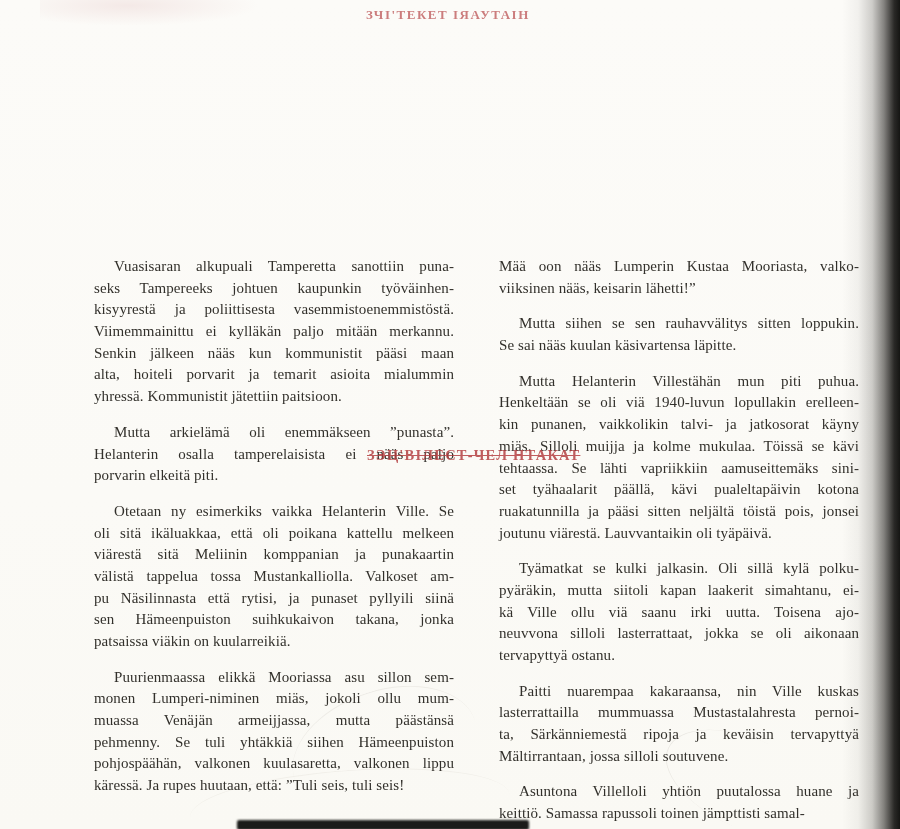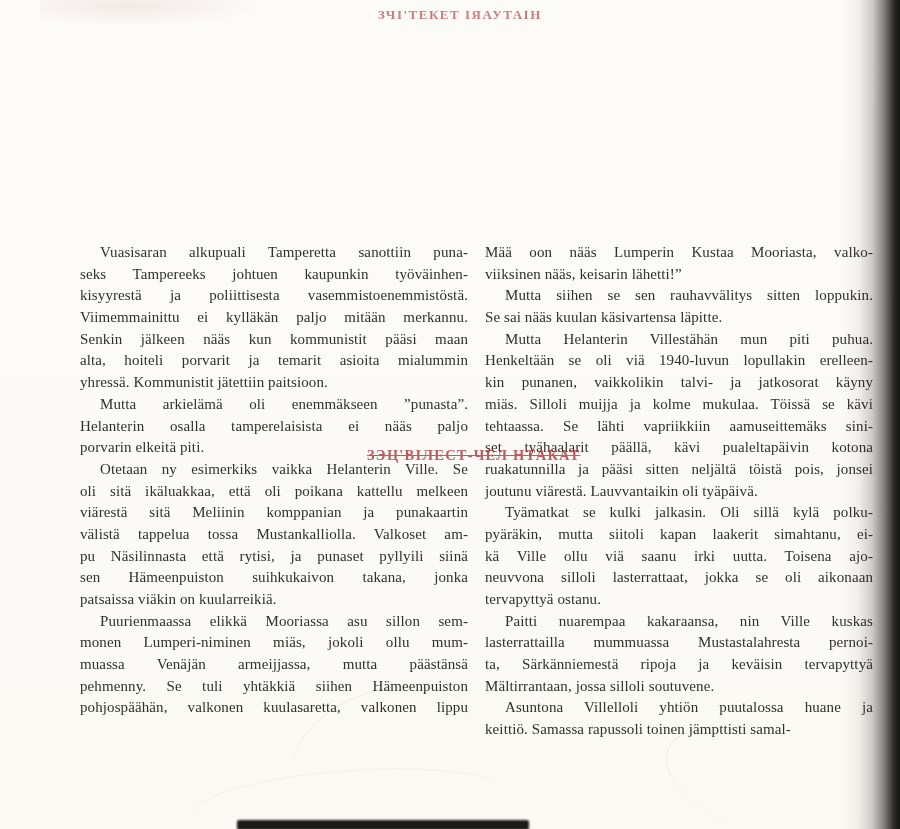--- a/index.html
+++ b/index.html
@@ -21,40 +21,40 @@
     position: absolute; left: 81px; top: 103px;
     font-size: 32px; font-weight: 500; letter-spacing: 0.5px;
     color: #262420; margin: 0; line-height: 1.1;
   }
   .col {
     position: absolute; top: 242px; width: 388px;
     font-size: 15px; line-height: 21.7px;
   }
   .col-left  { left: 80px; }
   .col-right { left: 485px; }
-  .para { margin: 0; }
+  .para { margin: 14px; }
   .line {
     text-align: justify;
     text-align-last: justify;
     height: 21.7px;
     letter-spacing: 0.1px;
   }
   .line.lastline { text-align-last: left; }
   .line.indent { text-indent: 20px; }
   .red-stamp {
     position: absolute;
     color: #b23a3c;
     font-weight: bold;
     opacity: 0.82;
     white-space: nowrap;
     pointer-events: none;
     font-family: "Liberation Serif", "DejaVu Serif", serif;
   }
   .red-stamp-top {
-    left: 378px; top: 7px; font-size: 13px; letter-spacing: 1.5px;
+    left: 366px; top: 7px; font-size: 13px; letter-spacing: 1.5px;
     opacity: 0.65;
   }
   .red-stamp-middle {
     left: 367px; top: 447px; font-size: 14.5px; letter-spacing: 1.2px;
     text-decoration: line-through;
     text-decoration-thickness: 1px;
   }
   .crease { position: absolute; border-radius: 50%; pointer-events: none; }
   .crease-1 {
     left: 290px; top: 690px; width: 190px; height: 120px;
@@ -122,20 +122,21 @@
         <div class="line">pu Näsilinnasta että rytisi, ja punaset pyllyili siinä</div>
         <div class="line">sen Hämeenpuiston suihkukaivon takana, jonka</div>
         <div class="line lastline">patsaissa viäkin on kuularreikiä.</div>
       </div>
       <div class="para">
         <div class="line indent">Puurienmaassa elikkä Mooriassa asu sillon sem-</div>
         <div class="line">monen Lumperi-niminen miäs, jokoli ollu mum-</div>
         <div class="line">muassa Venäjän armeijjassa, mutta päästänsä</div>
         <div class="line">pehmenny. Se tuli yhtäkkiä siihen Hämeenpuiston</div>
         <div class="line">pohjospäähän, valkonen kuulasaretta, valkonen lippu</div>
+        <div class="line lastline">käressä. Ja rupes huutaan, että: ”Tuli seis, tuli seis!</div>
       </div>
     </div>
 
   <div class="col col-right">
       <div class="para">
         <div class="line">Mää oon nääs Lumperin Kustaa Mooriasta, valko-</div>
         <div class="line lastline">viiksinen nääs, keisarin lähetti!”</div>
       </div>
       <div class="para">
         <div class="line indent">Mutta siihen se sen rauhavvälitys sitten loppukin.</div>

